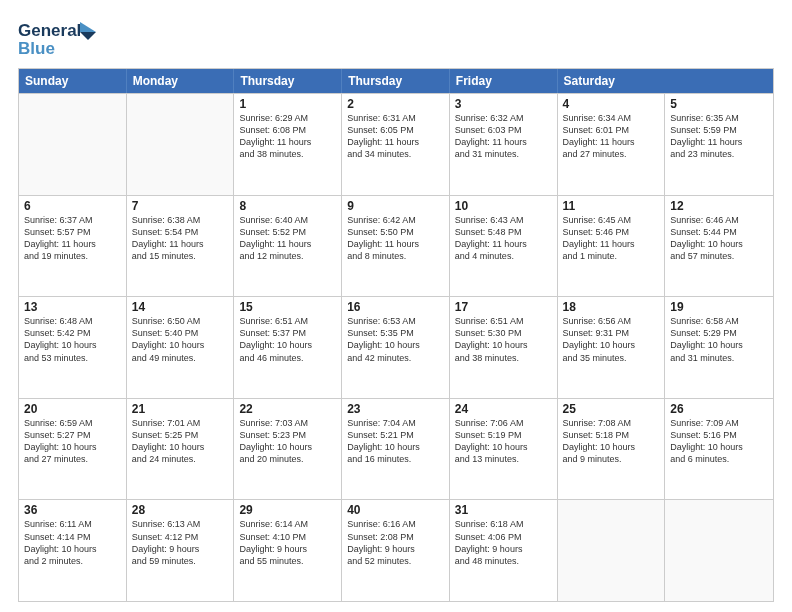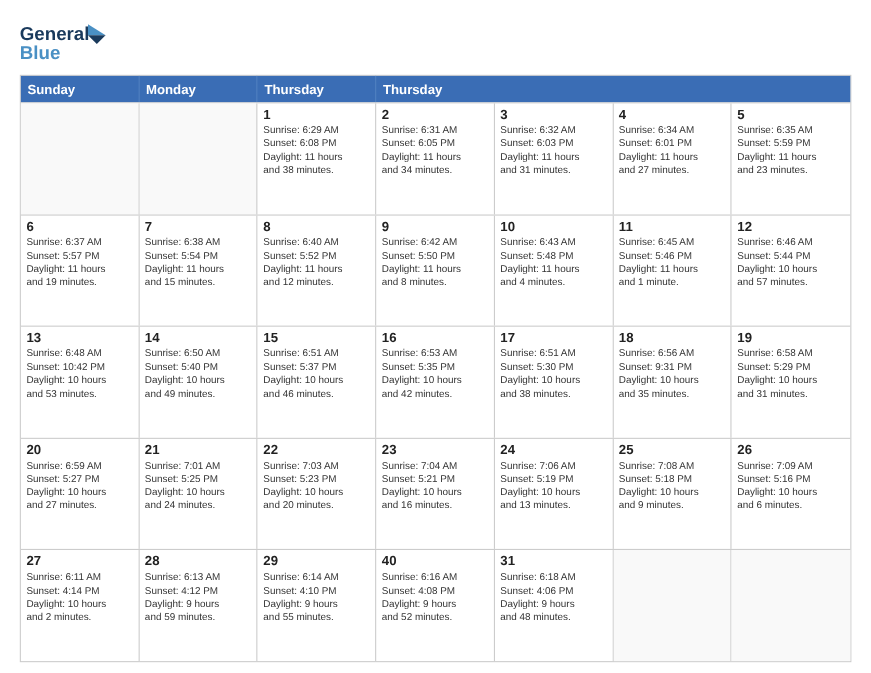--- a/index.html
+++ b/index.html
@@ -120,20 +120,22 @@
       <div class="location"></div>
     </div>
   </div>
 
   <div class="calendar">
     <div class="cal-header">
     <div class="cal-header-cell">Sunday</div>
         <div class="cal-header-cell">Monday</div>
         <div class="cal-header-cell">Thursday</div>
         <div class="cal-header-cell">Thursday</div>
+        <div class="cal-header-cell">Friday</div>
+        <div class="cal-header-cell">Saturday</div>
       </div>
     <div class="cal-body">
     <div class="cal-row">
           <div class="cal-cell empty"></div>
           <div class="cal-cell empty"></div>
           <div class="cal-cell">
             <div class="day-num">1</div>
             <div class="cell-line">Sunrise: 6:29 AM</div>
             <div class="cell-line">Sunset: 6:08 PM</div>
             <div class="cell-line">Daylight: 11 hours</div>
@@ -216,21 +218,21 @@
             <div class="cell-line">Sunrise: 6:46 AM</div>
             <div class="cell-line">Sunset: 5:44 PM</div>
             <div class="cell-line">Daylight: 10 hours</div>
             <div class="cell-line">and 57 minutes.</div>
           </div>
         </div>
         <div class="cal-row">
           <div class="cal-cell">
             <div class="day-num">13</div>
             <div class="cell-line">Sunrise: 6:48 AM</div>
-            <div class="cell-line">Sunset: 10:42 PM</div>
+            <div class="cell-line">Sunset: 5:42 PM</div>
             <div class="cell-line">Daylight: 10 hours</div>
             <div class="cell-line">and 53 minutes.</div>
           </div>
           <div class="cal-cell">
             <div class="day-num">14</div>
             <div class="cell-line">Sunrise: 6:50 AM</div>
             <div class="cell-line">Sunset: 5:40 PM</div>
             <div class="cell-line">Daylight: 10 hours</div>
             <div class="cell-line">and 49 minutes.</div>
           </div>
@@ -316,21 +318,21 @@
           <div class="cal-cell">
             <div class="day-num">26</div>
             <div class="cell-line">Sunrise: 7:09 AM</div>
             <div class="cell-line">Sunset: 5:16 PM</div>
             <div class="cell-line">Daylight: 10 hours</div>
             <div class="cell-line">and 6 minutes.</div>
           </div>
         </div>
         <div class="cal-row">
           <div class="cal-cell">
-            <div class="day-num">27</div>
+            <div class="day-num">36</div>
             <div class="cell-line">Sunrise: 6:11 AM</div>
             <div class="cell-line">Sunset: 4:14 PM</div>
             <div class="cell-line">Daylight: 10 hours</div>
             <div class="cell-line">and 2 minutes.</div>
           </div>
           <div class="cal-cell">
             <div class="day-num">28</div>
             <div class="cell-line">Sunrise: 6:13 AM</div>
             <div class="cell-line">Sunset: 4:12 PM</div>
             <div class="cell-line">Daylight: 9 hours</div>
@@ -339,21 +341,21 @@
           <div class="cal-cell">
             <div class="day-num">29</div>
             <div class="cell-line">Sunrise: 6:14 AM</div>
             <div class="cell-line">Sunset: 4:10 PM</div>
             <div class="cell-line">Daylight: 9 hours</div>
             <div class="cell-line">and 55 minutes.</div>
           </div>
           <div class="cal-cell">
             <div class="day-num">40</div>
             <div class="cell-line">Sunrise: 6:16 AM</div>
-            <div class="cell-line">Sunset: 4:08 PM</div>
+            <div class="cell-line">Sunset: 2:08 PM</div>
             <div class="cell-line">Daylight: 9 hours</div>
             <div class="cell-line">and 52 minutes.</div>
           </div>
           <div class="cal-cell">
             <div class="day-num">31</div>
             <div class="cell-line">Sunrise: 6:18 AM</div>
             <div class="cell-line">Sunset: 4:06 PM</div>
             <div class="cell-line">Daylight: 9 hours</div>
             <div class="cell-line">and 48 minutes.</div>
           </div>

